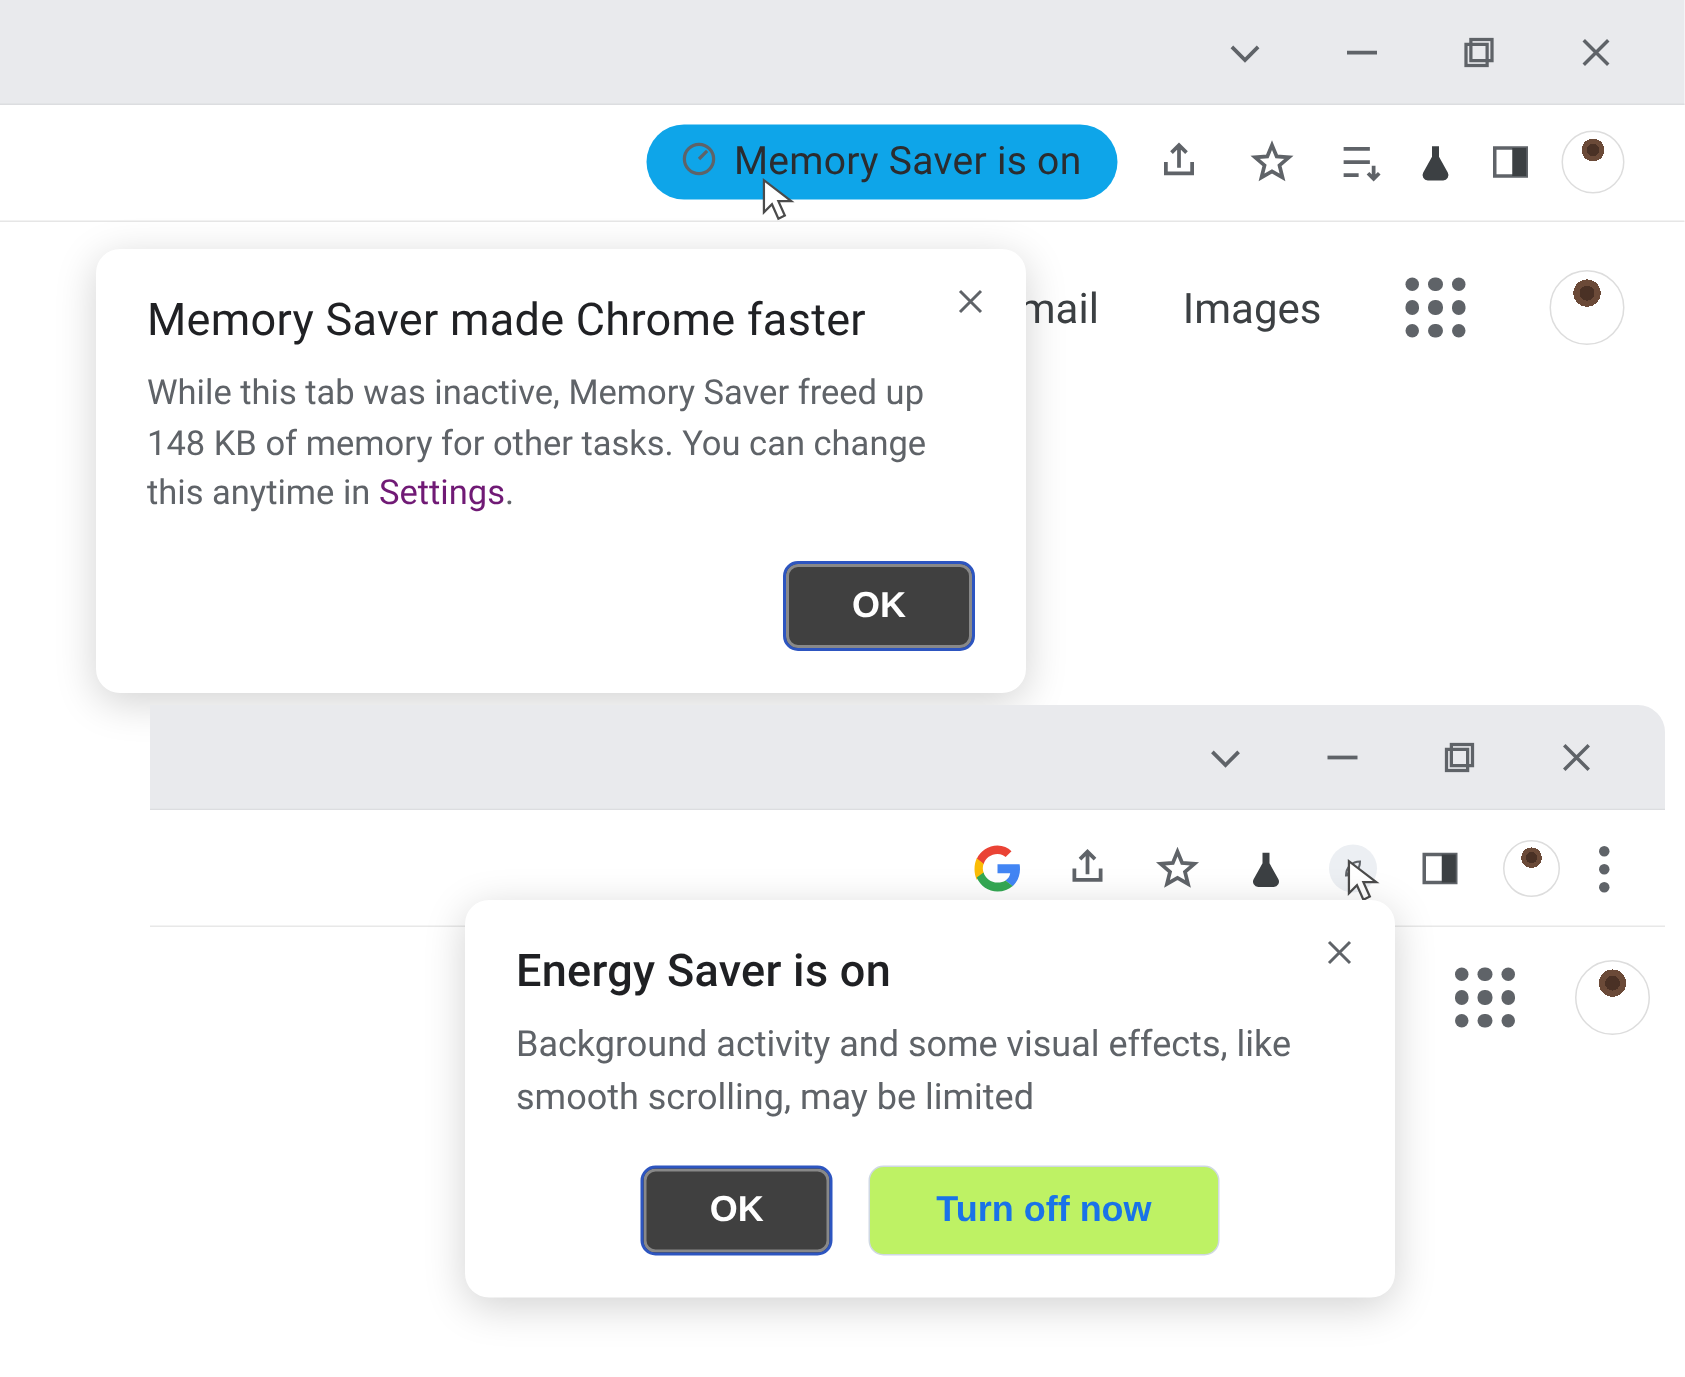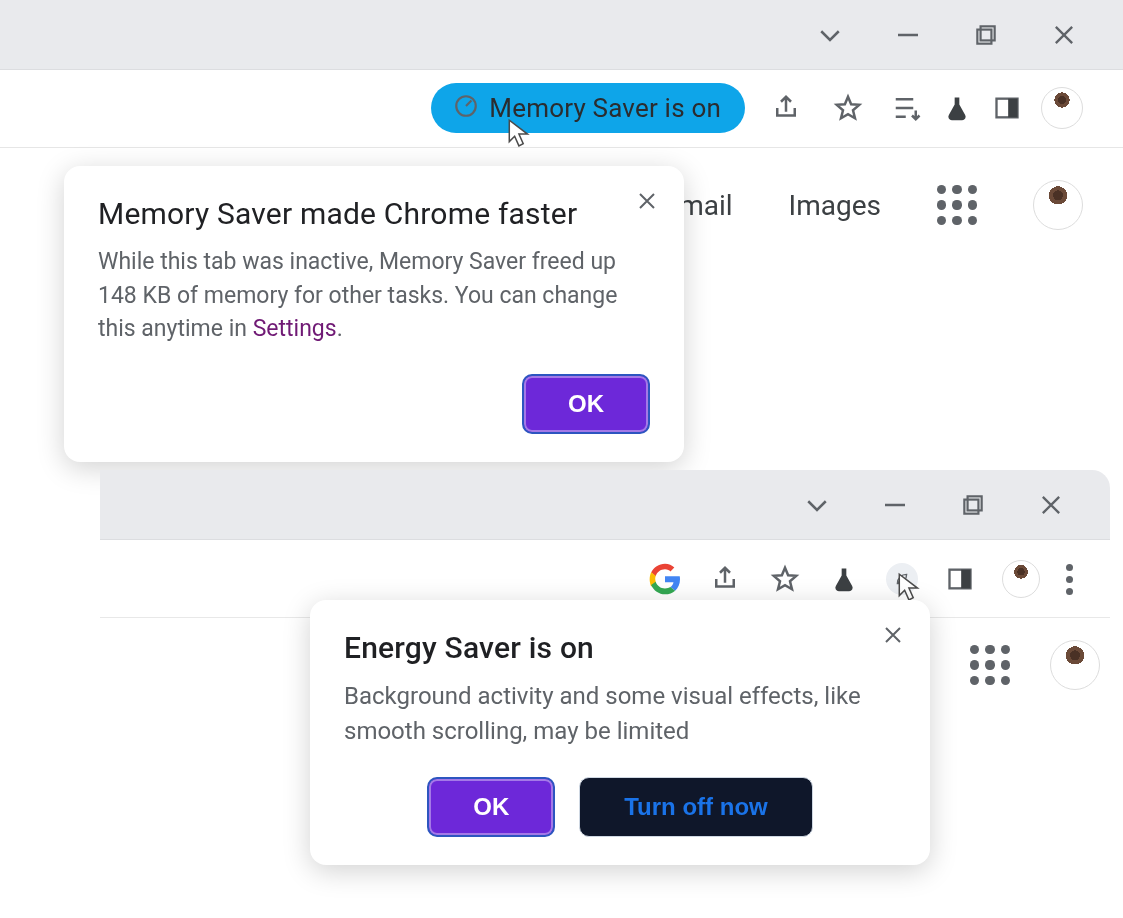--- a/index.html
+++ b/index.html
@@ -83,22 +83,22 @@
   .pop-body a { color:#701a75; text-decoration:none; cursor:pointer; }
   .pop-close {
     position:absolute; right:20px; top:18px; width:34px; height:34px;
     display:flex; align-items:center; justify-content:center; cursor:pointer;
   }
   .pop-actions { display:flex; justify-content:flex-end; gap:18px; margin-top:28px; }
   .btn {
     border-radius:10px; font-size:24px; font-weight:600;
     padding: 14px 44px; cursor:pointer; border:2.5px solid transparent;
   }
-  .btn-primary { background:#6d28d9; color:#ffffff; border-color:#2d55c0; box-shadow: inset 0 0 0 2px #ffffff60; }
-  .btn-secondary { background:#0f172a; color:#1a73e8; border:1px solid #cfd8e3; }
+  .btn-primary { background:#404040; color:#ffffff; border-color:#2d55c0; box-shadow: inset 0 0 0 2px #ffffff60; }
+  .btn-secondary { background:#bef264; color:#1a73e8; border:1px solid #cfd8e3; }
 
   .cursor {
     position:absolute; width:28px; height:30px; pointer-events:none;
   }
 
   
   .win2 {
     position:absolute; left:100px; top:470px; width:1010px;
     border-top-right-radius:18px; overflow:visible;
   }

